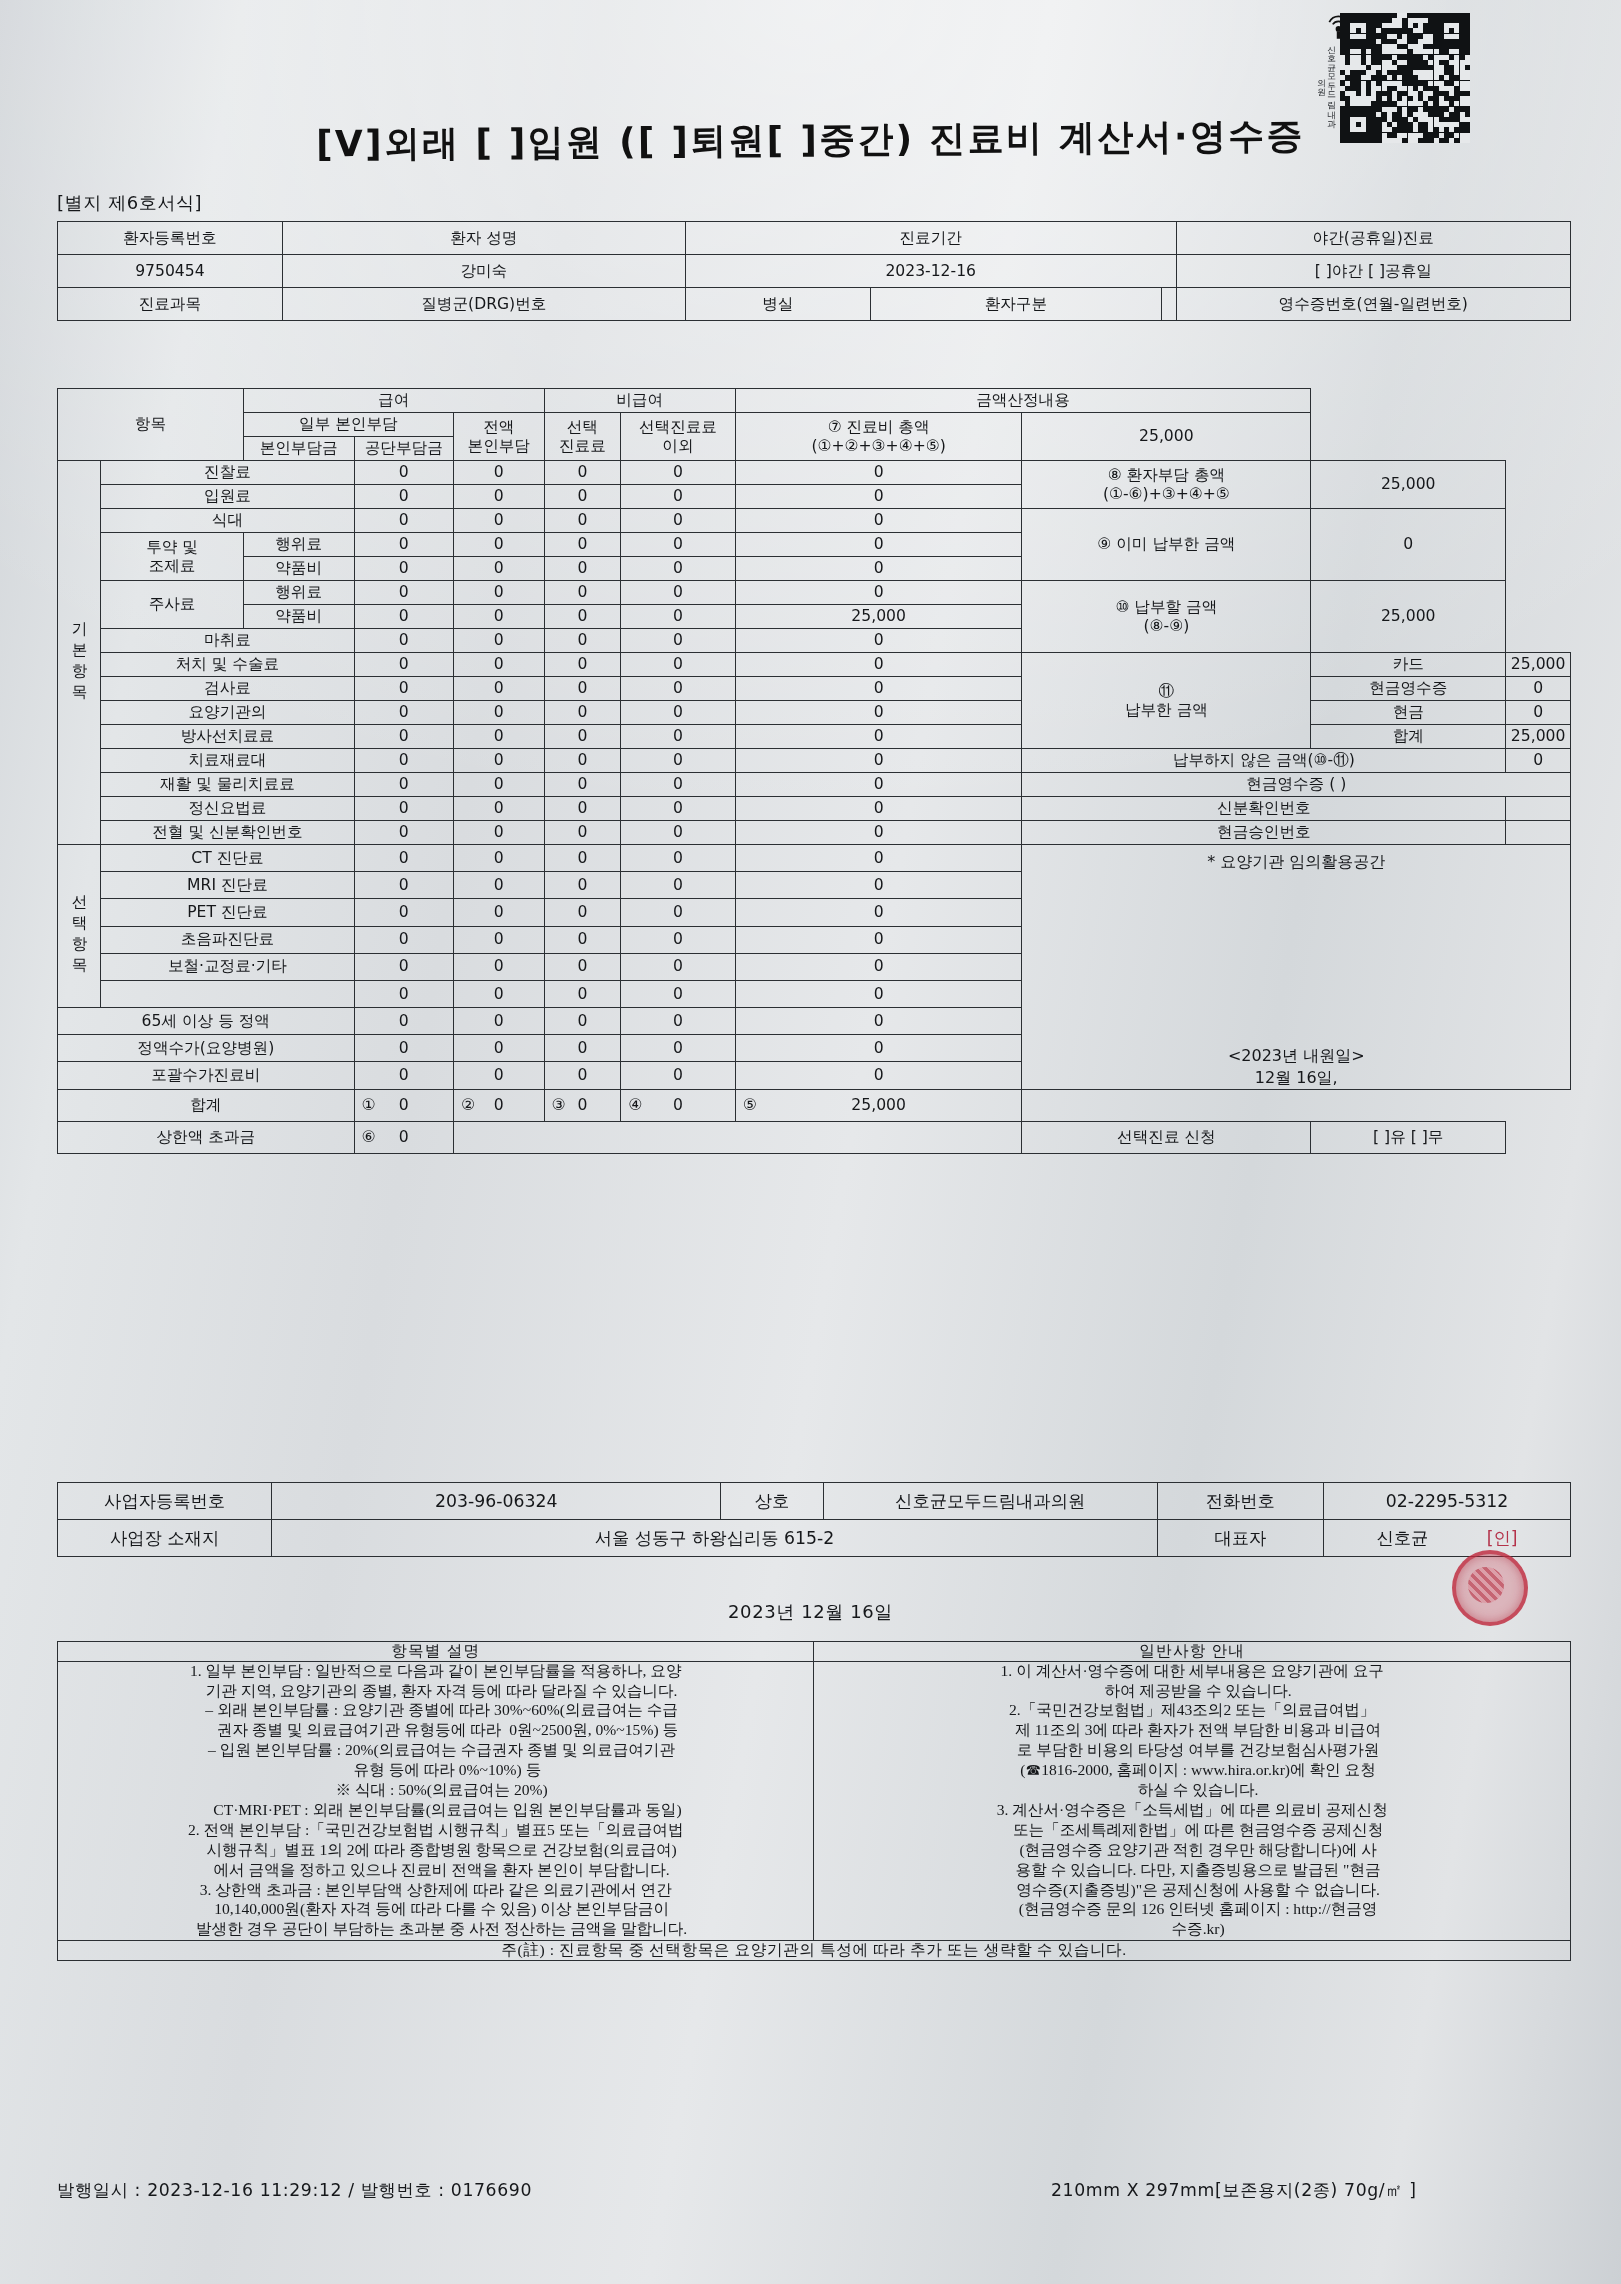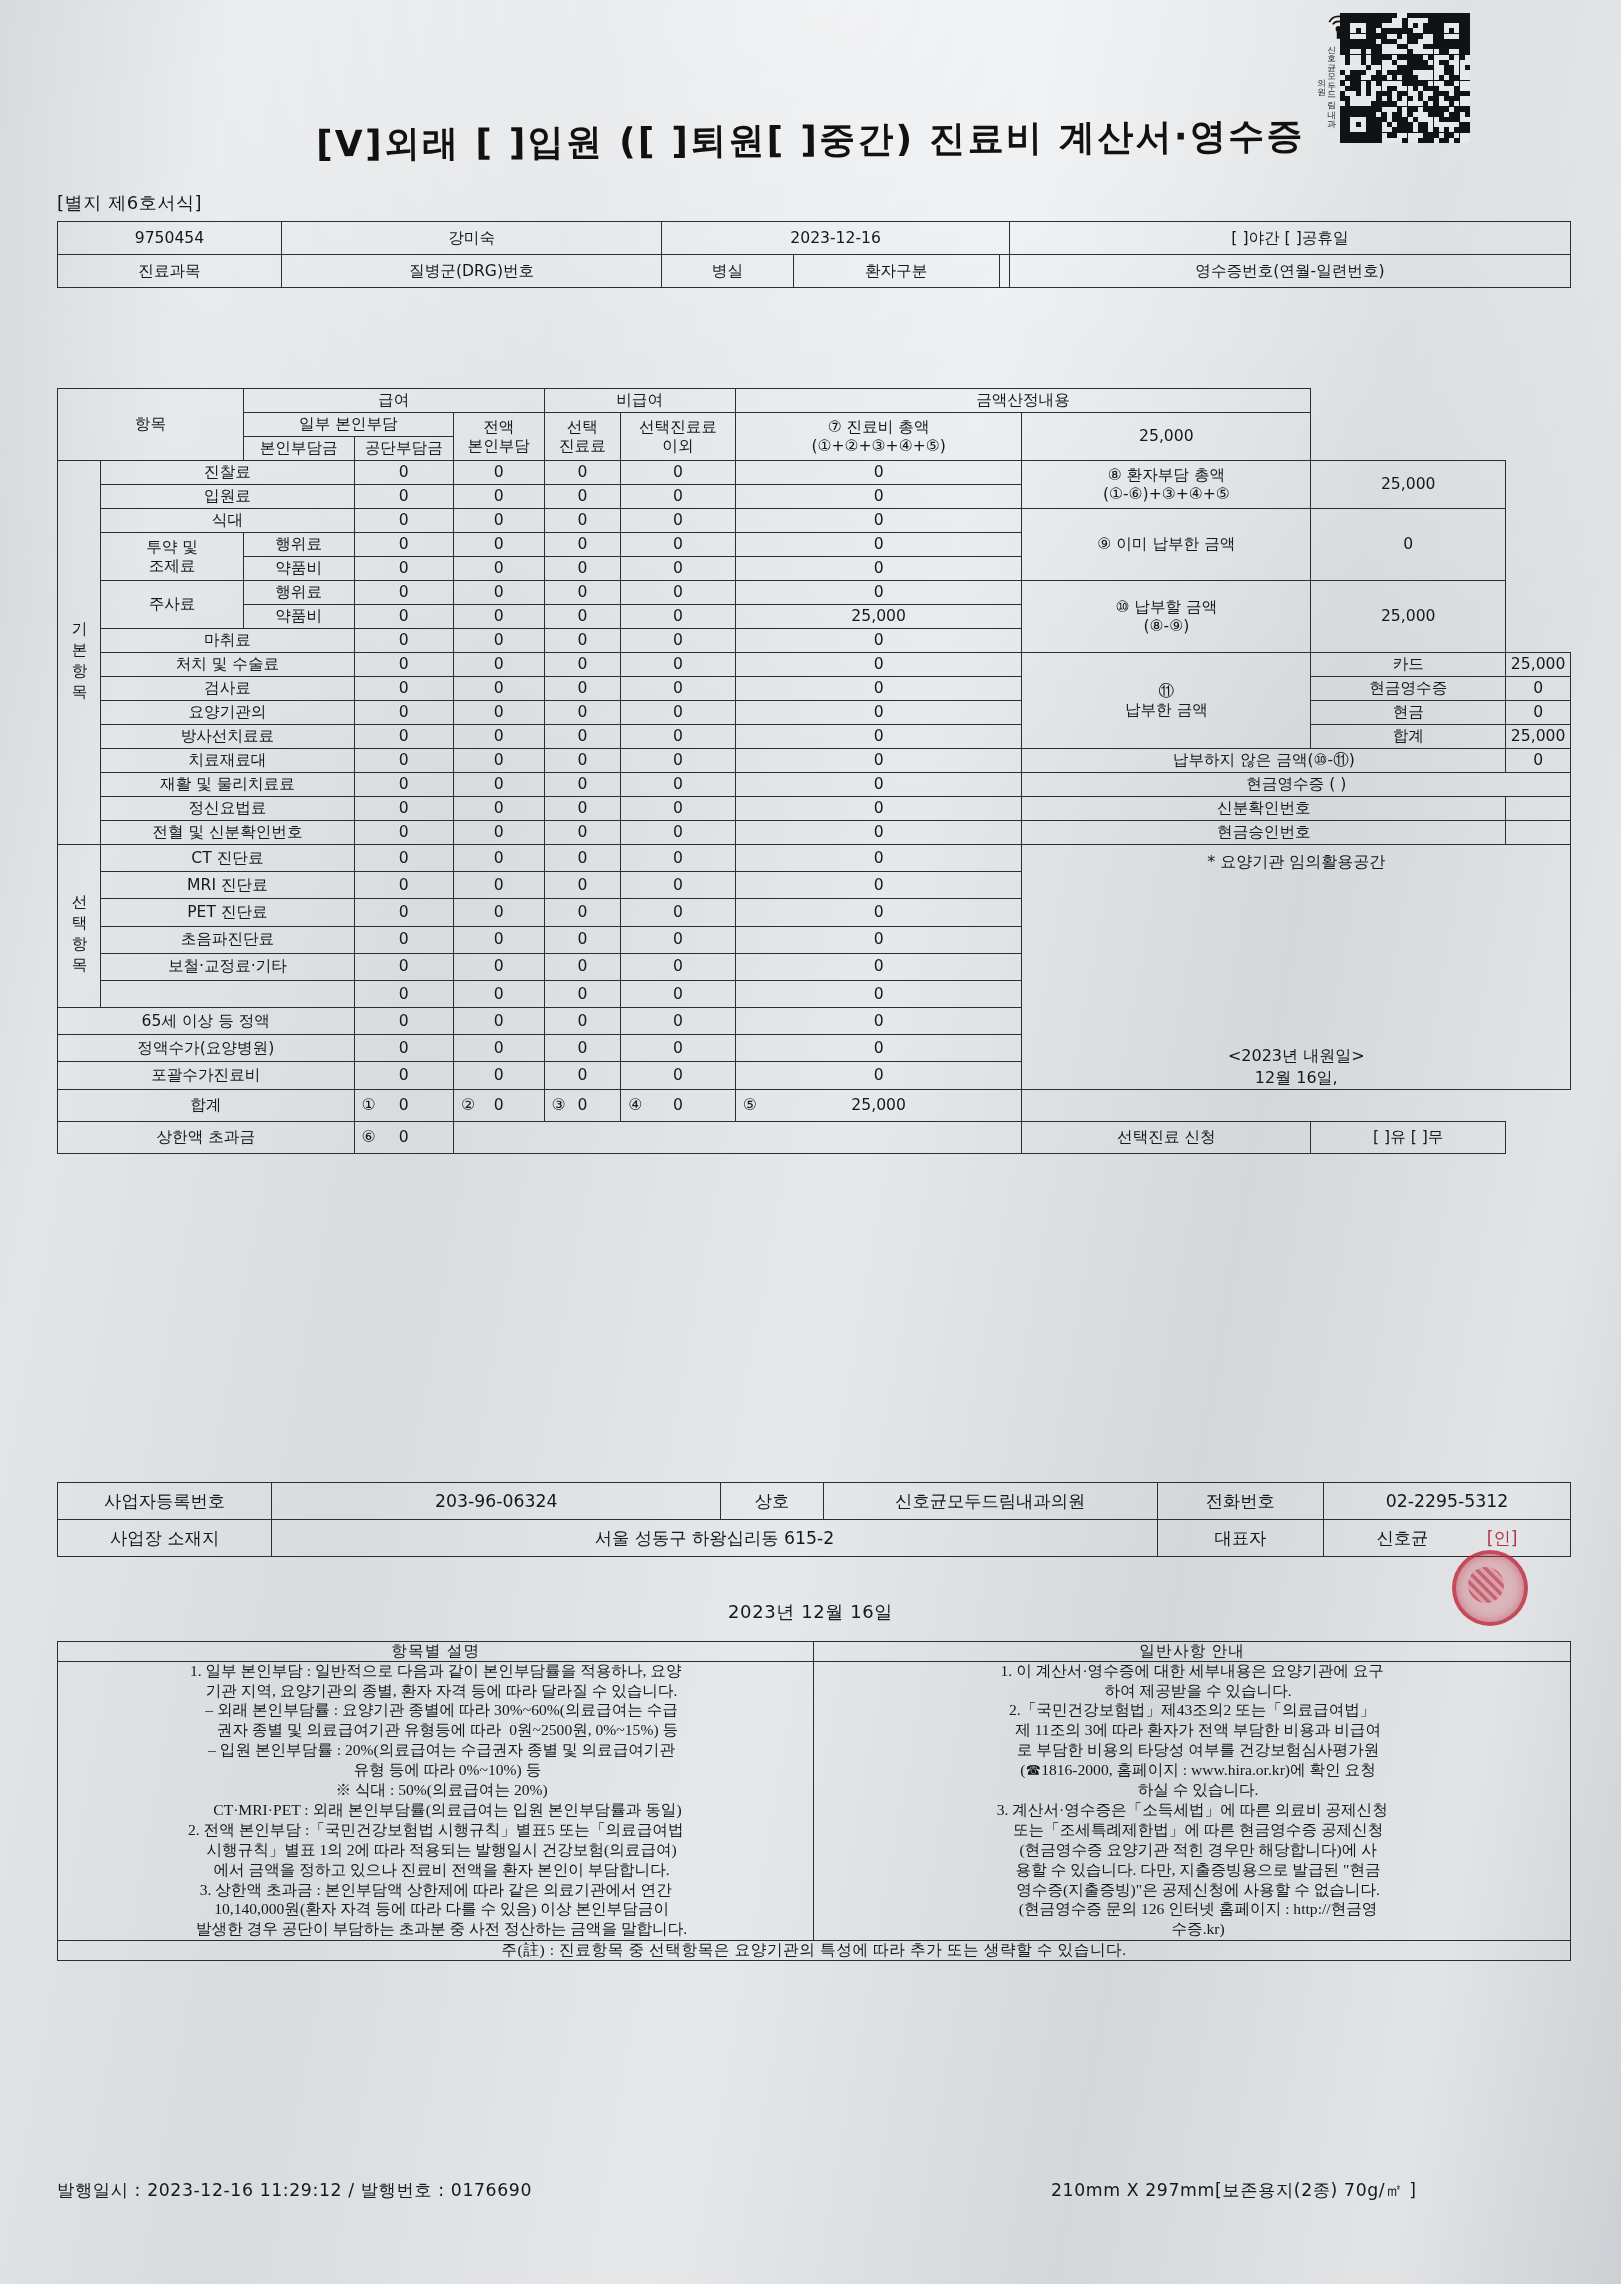--- a/index.html
+++ b/index.html
@@ -377,20 +377,26 @@
       <i class="cell" style="left:109px;top:125px;width:5.2px;height:5.2px"></i>
       <i class="cell" style="left:120px;top:125px;width:5.2px;height:5.2px"></i>
       <i class="cell" style="left:125px;top:125px;width:5.2px;height:5.2px"></i>
     </div>
 
   <div class="title">[V]외래 [  ]입원 ([ ]퇴원[ ]중간) 진료비 계산서·영수증</div>
   <div class="formno">[별지 제6호서식]</div>
 
   <table class="grid" id="t-head">
     <tbody>
+        <tr>
+      <td style="width:220px">환자등록번호</td>
+      <td style="width:405px">환자 성명</td>
+      <td style="width:497px" colspan="3">진료기간</td>
+      <td style="width:393px">야간(공휴일)진료</td>
+    </tr>
     <tr>
       <td>9750454</td>
       <td>강미숙</td>
       <td colspan="3">2023-12-16</td>
       <td>[   ]야간    [   ]공휴일</td>
     </tr>
     <tr>
       <td>진료과목</td>
       <td>질병군(DRG)번호</td>
       <td style="width:121px">병실</td>
@@ -709,21 +715,21 @@
       <td class="exp-body" id="expl-left">
             <p>1. 일부 본인부담 : 일반적으로 다음과 같이 본인부담률을 적용하나, 요양</p>
             <p>   기관 지역, 요양기관의 종별, 환자 자격 등에 따라 달라질 수 있습니다.</p>
             <p>   – 외래 본인부담률 : 요양기관 종별에 따라 30%~60%(의료급여는 수급</p>
             <p>      권자 종별 및 의료급여기관 유형등에 따라  0원~2500원, 0%~15%) 등</p>
             <p>   – 입원 본인부담률 : 20%(의료급여는 수급권자 종별 및 의료급여기관</p>
             <p>      유형 등에 따라 0%~10%) 등</p>
             <p>   ※ 식대 : 50%(의료급여는 20%)</p>
             <p>      CT·MRI·PET : 외래 본인부담률(의료급여는 입원 본인부담률과 동일)</p>
             <p>2. 전액 본인부담 :「국민건강보험법 시행규칙」별표5 또는「의료급여법</p>
-            <p>   시행규칙」별표 1의 2에 따라 적용되는 발행일시 건강보험(의료급여)</p>
+            <p>   시행규칙」별표 1의 2에 따라 종합병원 항목으로 건강보험(의료급여)</p>
             <p>   에서 금액을 정하고 있으나 진료비 전액을 환자 본인이 부담합니다.</p>
             <p>3. 상한액 초과금 : 본인부담액 상한제에 따라 같은 의료기관에서 연간</p>
             <p>   10,140,000원(환자 자격 등에 따라 다를 수 있음) 이상 본인부담금이</p>
             <p>   발생한 경우 공단이 부담하는 초과분 중 사전 정산하는 금액을 말합니다.</p>
           </td>
       <td class="exp-body" id="expl-right">
             <p>1. 이 계산서·영수증에 대한 세부내용은 요양기관에 요구</p>
             <p>   하여 제공받을 수 있습니다.</p>
             <p>2.「국민건강보험법」제43조의2 또는「의료급여법」</p>
             <p>   제 11조의 3에 따라 환자가 전액 부담한 비용과 비급여</p>

